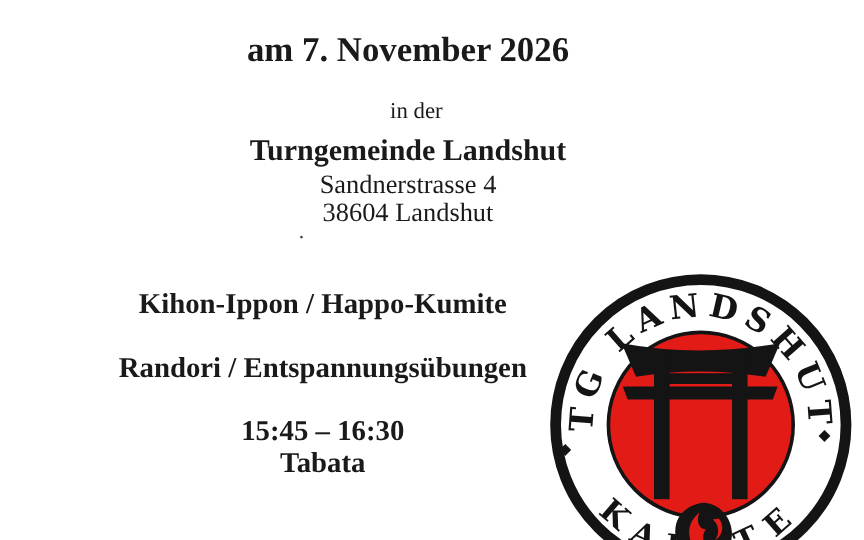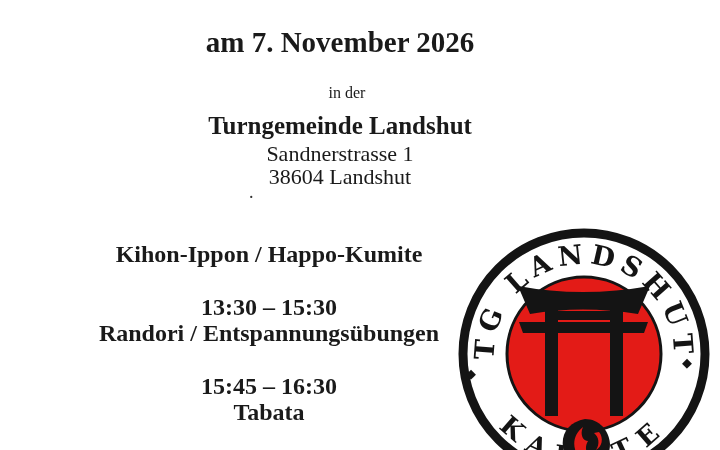--- a/index.html
+++ b/index.html
@@ -9,21 +9,21 @@
     background:#ffffff;
     overflow:hidden;
     font-family:"Liberation Serif", serif;
     color:#1a1a1a;
   }
   .top-block{
     position:absolute;left:0;top:26px;width:680px;
     text-align:center;
   }
   .date-line{font-size:29px;line-height:33px;margin-bottom:20px;font-weight:bold;}
-  .venue-intro{font-size:16px;line-height:28px;margin-bottom:2px;padding-left:14px;}
+  .venue-intro{font-size:19px;line-height:28px;margin-bottom:2px;padding-left:14px;}
   .venue-name{font-size:25px;line-height:33px;font-weight:bold;}
   .addr{font-size:22px;line-height:23px;}
   .stray-dot{
     position:absolute;left:249px;top:183px;
     font-size:18px;line-height:18px;color:#333;
   }
   .schedule{
     position:absolute;left:0;top:241px;width:538px;
     text-align:center;font-weight:bold;font-size:24px;line-height:26px;
   }
@@ -42,32 +42,31 @@
 </style>
 </head>
 <body>
 
 <div class="page">
 
   <div class="top-block">
     <div class="date-line">am 7. November 2026</div>
     <div class="venue-intro">in der</div>
     <div class="venue-name">Turngemeinde Landshut</div>
-    <div class="addr">Sandnerstrasse 1</div>
+    <div class="addr">Sandnerstrasse 4</div>
     <div class="addr">38604 Landshut</div>
   </div>
 
   <span class="stray-dot">.</span>
 
   <div class="schedule">
     <div class="slot">
       <div>Kihon-Ippon / Happo-Kumite</div>
     </div>
     <div class="slot">
-      <div>13:30 – 15:30</div>
       <div>Randori / Entspannungsübungen</div>
     </div>
     <div class="slot">
       <div>15:45 – 16:30</div>
       <div>Tabata</div>
     </div>
   </div>
 
   <div class="logo">
     <svg viewBox="0 0 252 252" width="252" height="252">

